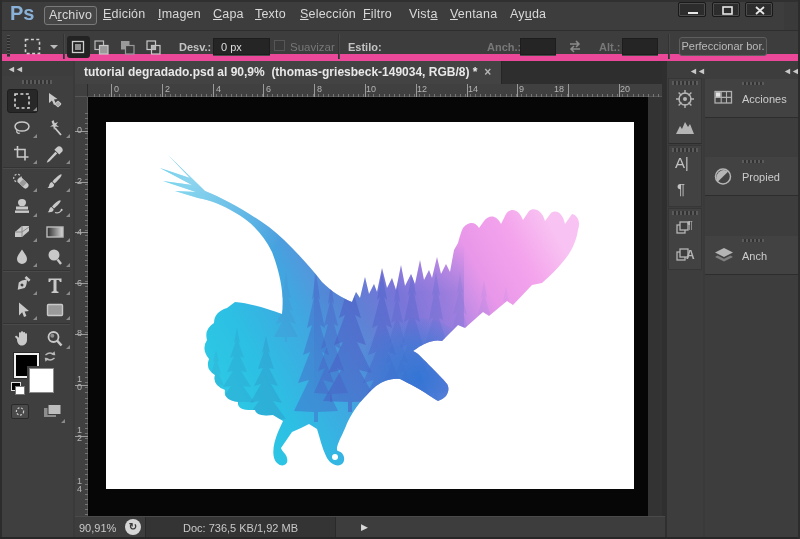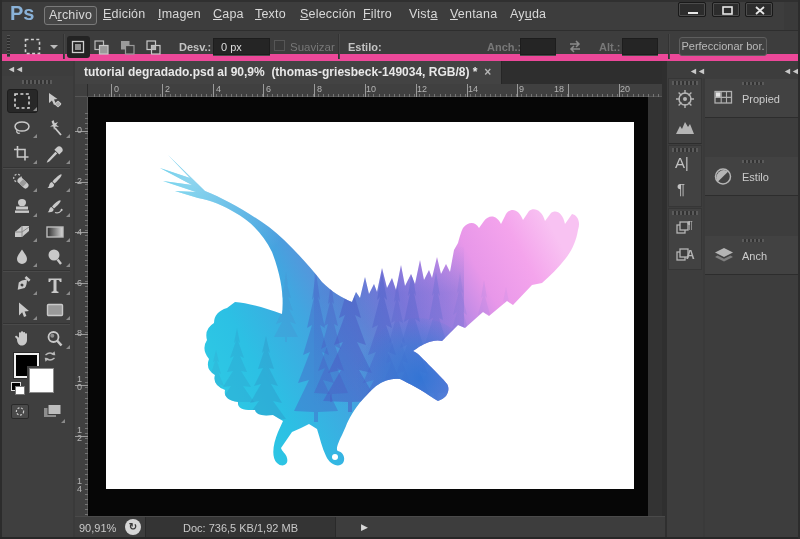--- a/index.html
+++ b/index.html
@@ -504,29 +504,29 @@
     </svg>
   </div>
   <div id="panelcol">
     <div class="pbtn" style="top:18px;">
       <div class="grip"></div>
       <svg width="19" height="15" viewBox="0 0 19 15">
         <rect x="1" y="1.5" width="16.5" height="11.5" fill="none" stroke="#b0b0b0" stroke-width="1.3"></rect>
         <rect x="1.8" y="2.3" width="4.8" height="4.6" fill="#e4e4e4"></rect>
         <path d="M7.2 1.5 v11.5 M12.5 1.5 v11.5 M1 7.4 h16.5" stroke="#b0b0b0" stroke-width="1.1"></path>
       </svg>
-      <div class="txt">Propied</div>
+      <div class="txt">Acciones</div>
     </div>
     <div class="pbtn" style="top:96px;">
       <div class="grip"></div>
       <svg width="18" height="17" viewBox="0 0 18 17">
         <circle cx="9" cy="8.5" r="7.5" fill="none" stroke="#b5b5b5" stroke-width="1.5"></circle>
         <path d="M3.8 13.8 A7.5 7.5 0 0 1 14.2 3.4 Z" fill="#b5b5b5"></path>
       </svg>
-      <div class="txt">Estilo</div>
+      <div class="txt">Propied</div>
     </div>
     <div class="pbtn" style="top:175px;">
       <div class="grip"></div>
       <svg width="20" height="17" viewBox="0 0 20 17">
         <path d="M10 1 L19 5.5 L10 10 L1 5.5 Z" fill="#b5b5b5"></path>
         <path d="M3.5 8.5 L1 10 L10 14.5 L19 10 L16.5 8.5 L10 11.8 Z" fill="#7f7f7f"></path>
       </svg>
       <div class="txt">Anch</div>
     </div>
   </div>

